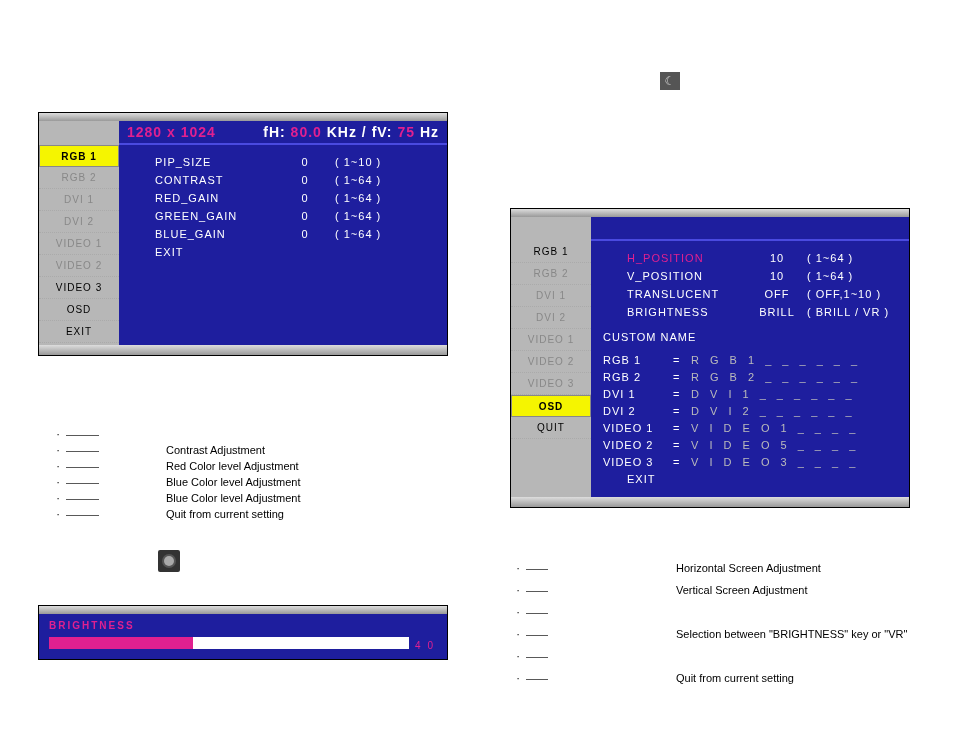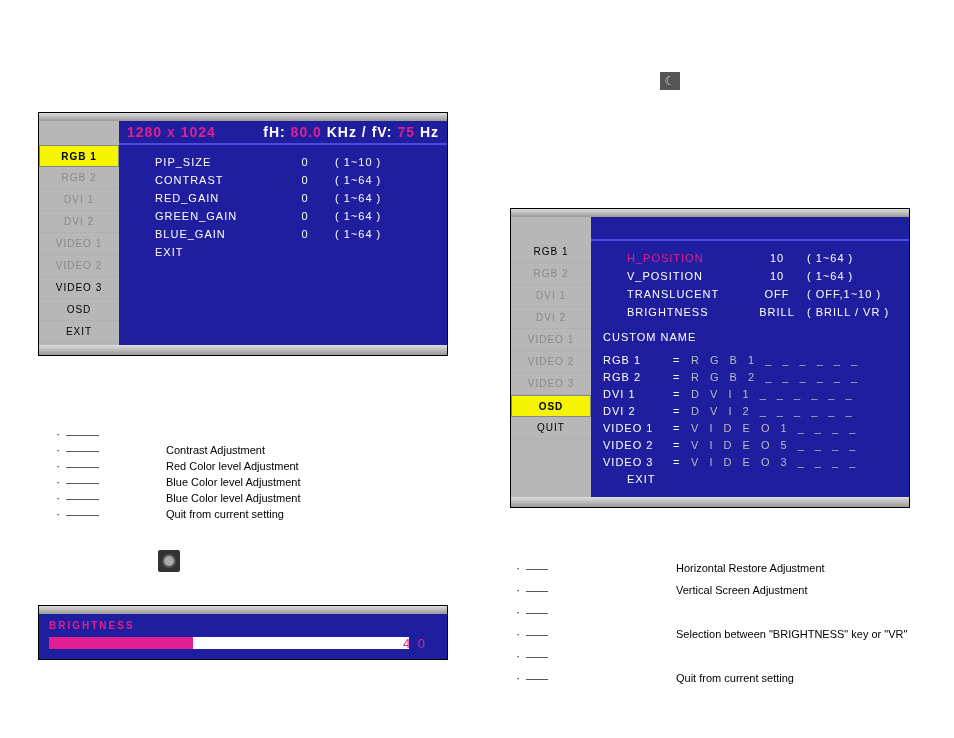--- a/index.html
+++ b/index.html
@@ -171,24 +171,24 @@
     background:#fff;
     width:360px;
   }
   .brightbar .bb-fill{
     position:absolute;
     top:0;left:0;height:100%;
     background:#e02090;
   }
   .brightbar .bb-val{
     position:absolute;
-    right:20px;
+    right:12px;
     bottom:8px;
     color:#e02090;
-    font-size:13px;
+    font-size:10px;
     letter-spacing:2px;
   }
 
   
   .desc-list {
     position:absolute;
     font-size:11px;
     color:#000;
     line-height:16px;
   }
@@ -395,21 +395,21 @@
         </div>
       </div>
   </div>
   <div class="osd-footer"></div>
 </div>
 
 <div class="desc-list" id="dl2" style="left:510px; top:560px;">
     <div class="dl-row">
       <span class="dl-bullet">·</span>
       <span class="dl-dash wide">—— </span>
-      <span class="dl-text">Horizontal Restore Adjustment</span>
+      <span class="dl-text">Horizontal Screen Adjustment</span>
     </div>
     <div style="height: 6px;"></div>
     <div class="dl-row">
       <span class="dl-bullet">·</span>
       <span class="dl-dash wide">—— </span>
       <span class="dl-text">Vertical Screen Adjustment</span>
     </div>
     <div style="height: 6px;"></div>
     <div class="dl-row">
       <span class="dl-bullet">·</span>

